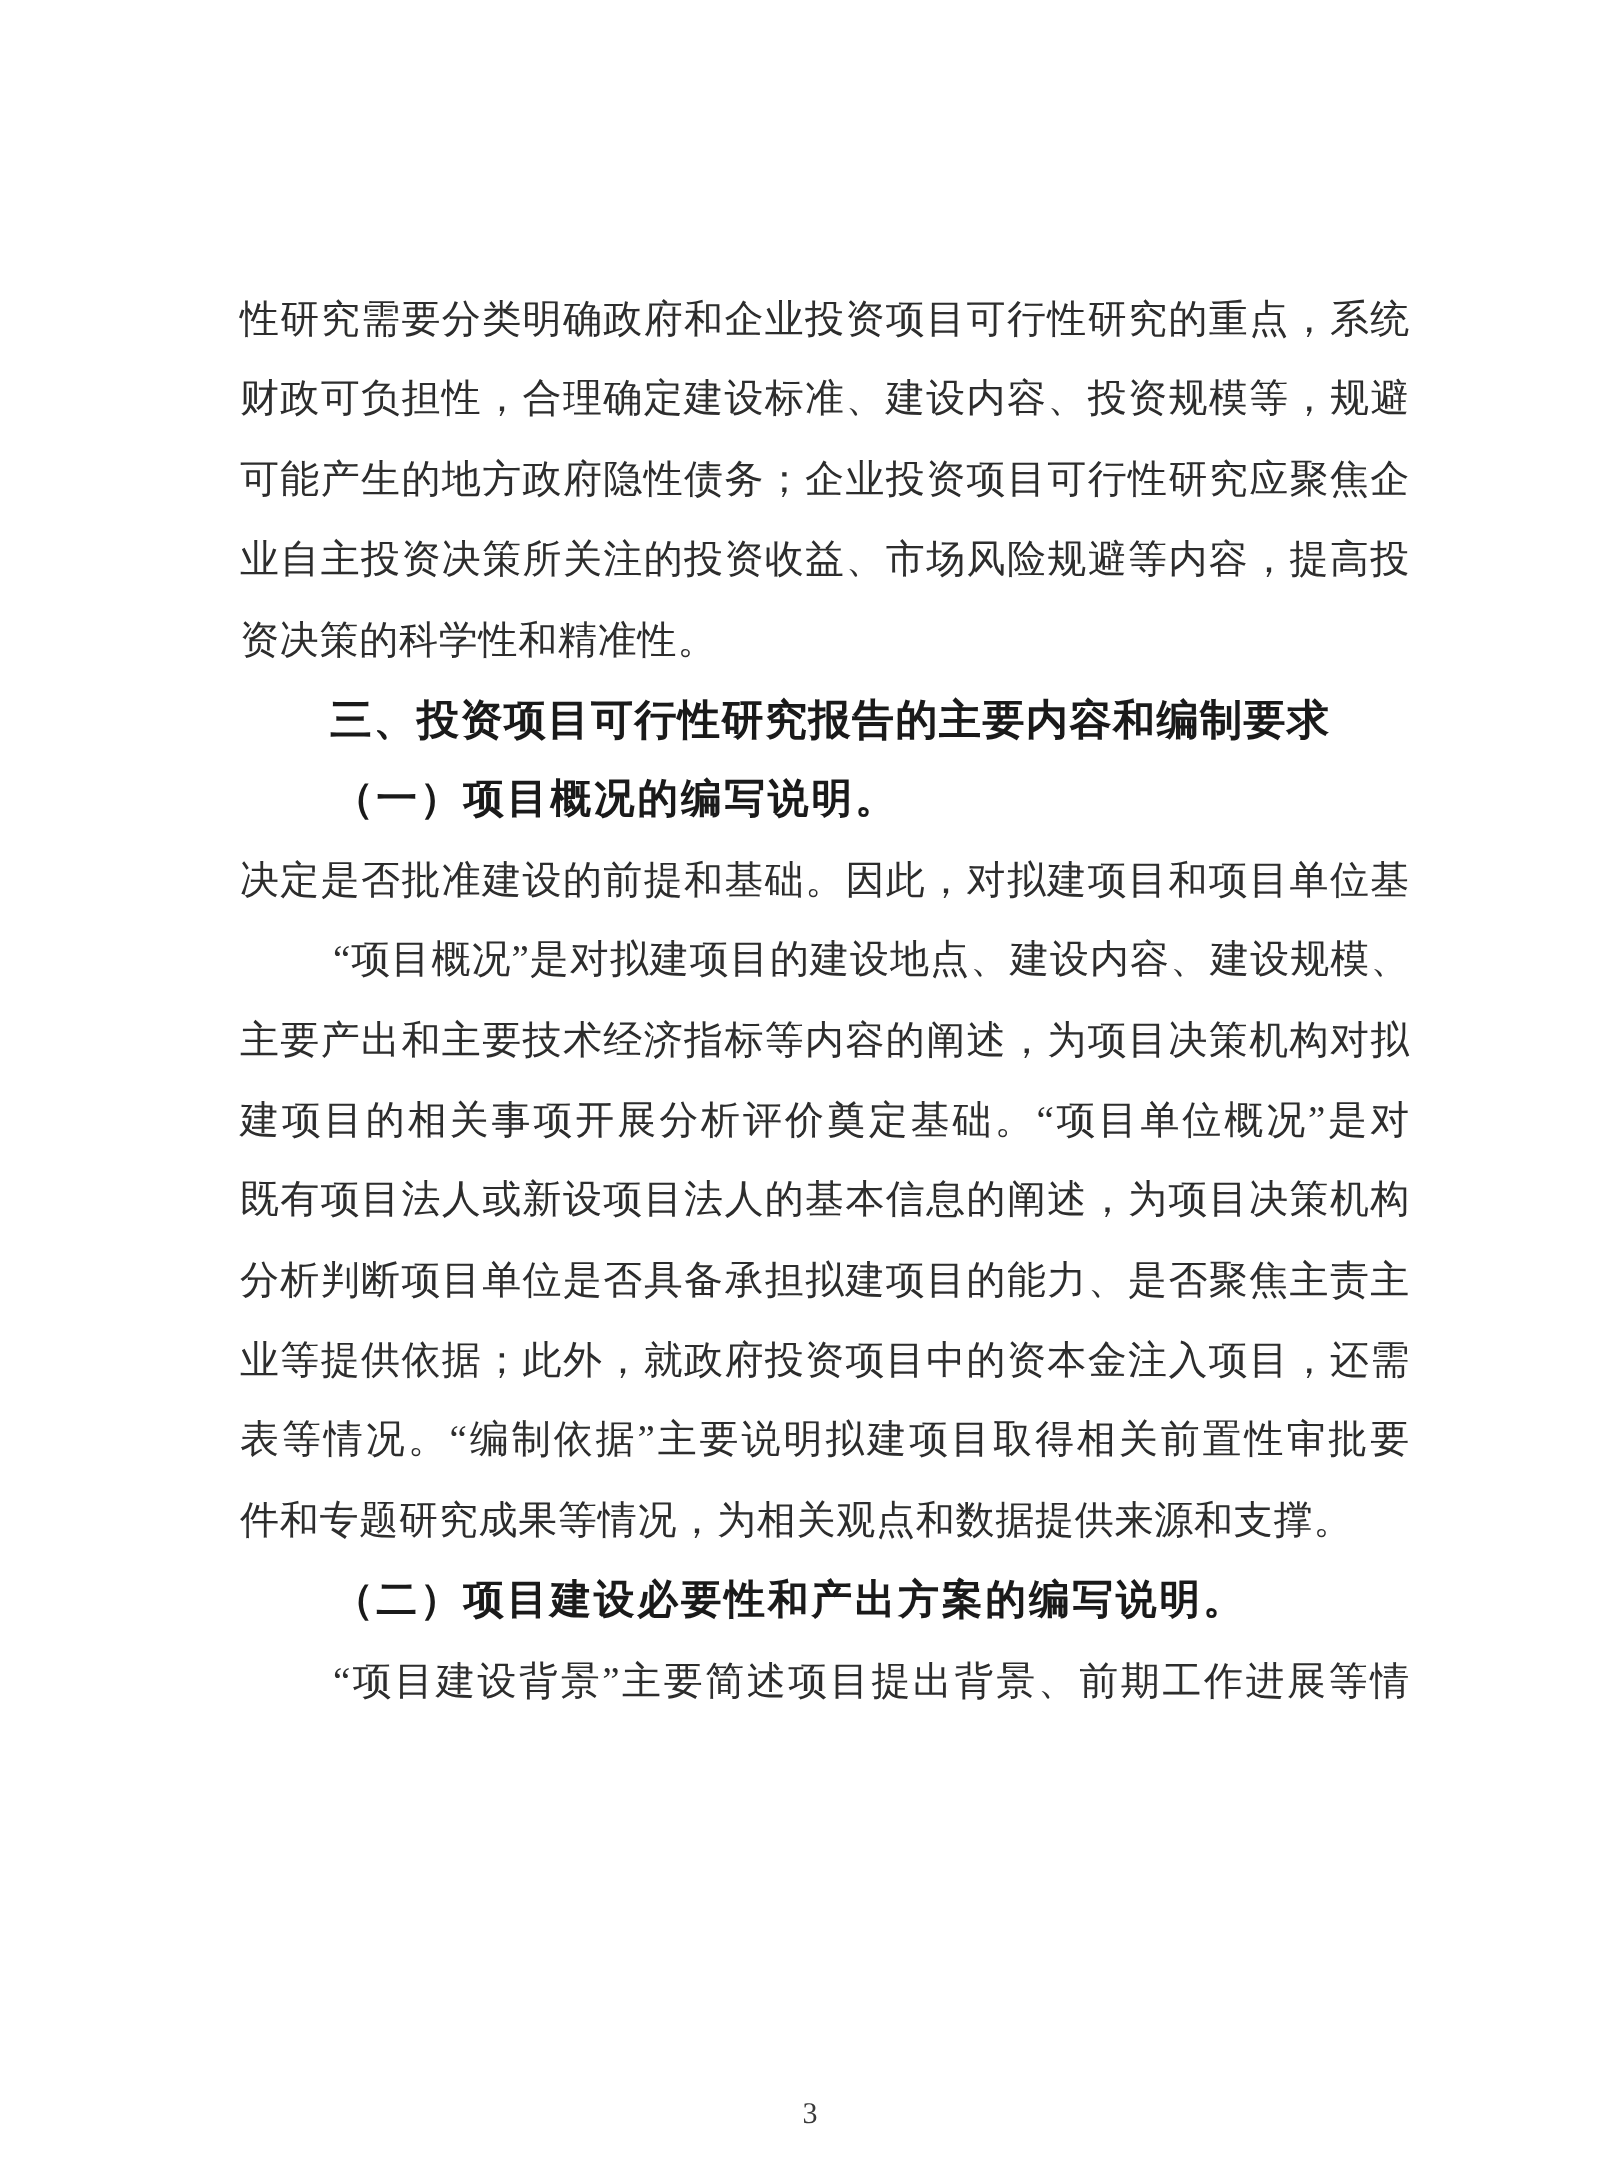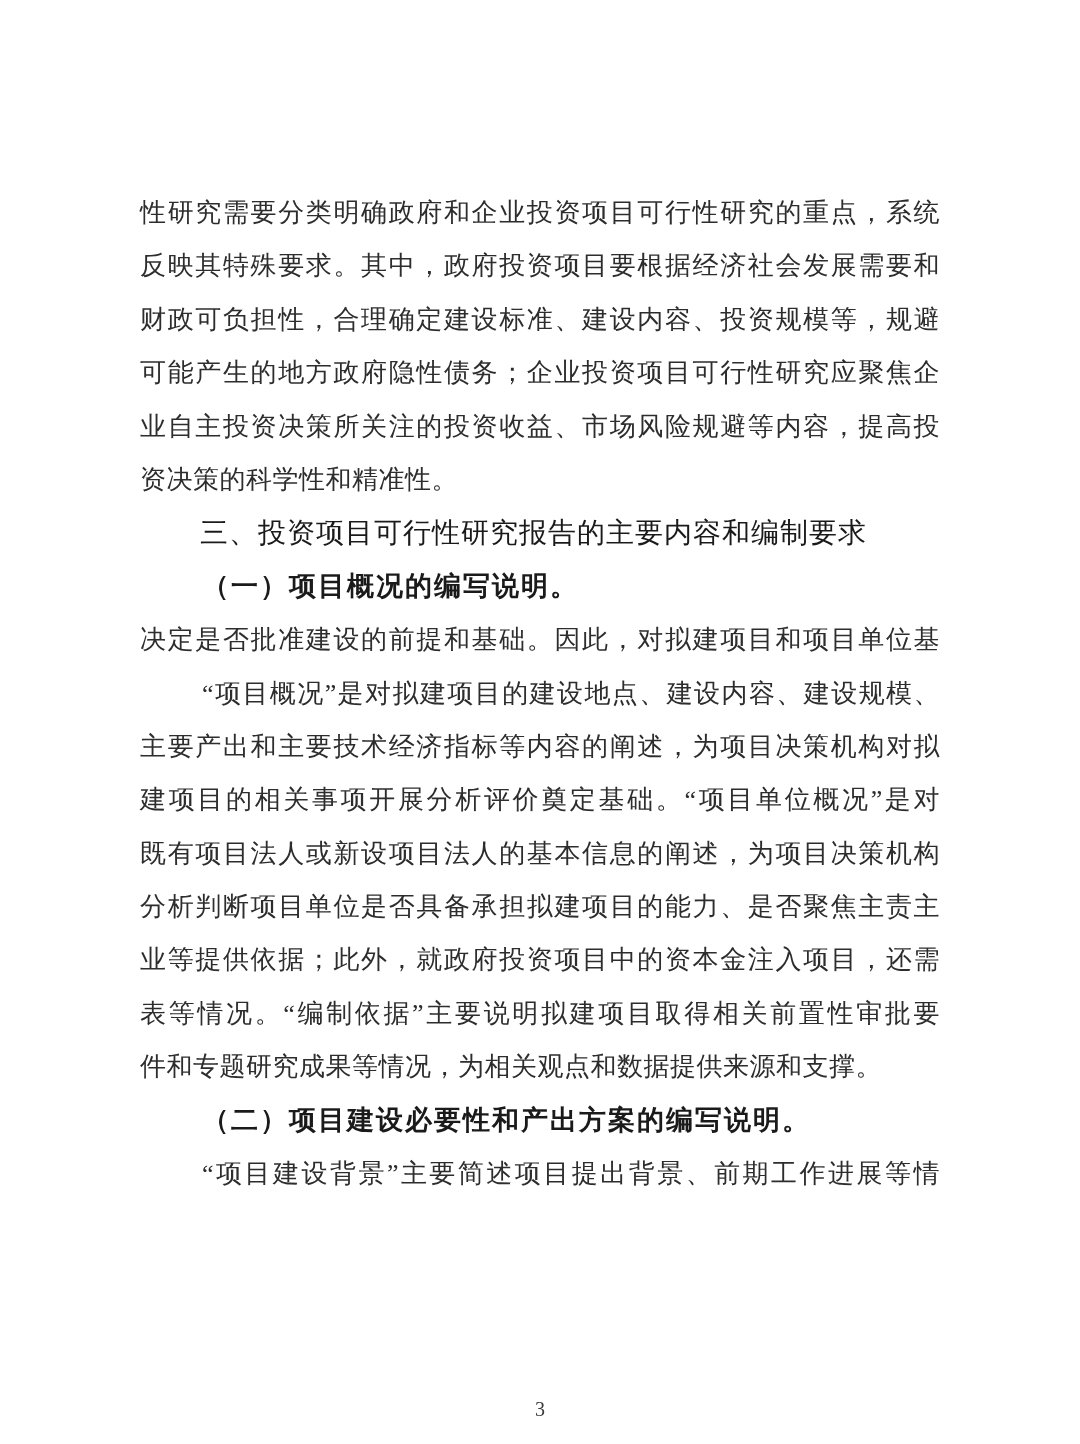--- a/index.html
+++ b/index.html
@@ -24,31 +24,32 @@
   }
   .line {
     height: 53.4px;
     line-height: 53.4px;
     font-size: 26px;
     color: var(--text-color, #2d2d2d);
     text-align: justify;
     text-align-last: justify;
     letter-spacing: 0.5px;
     white-space: pre-line;
+    margin-left: 20px;
   }
   .line.p-first {
     text-indent: 62px;
   }
   .line.p-last {
     text-align: right;
     text-align-last: left;
   }
   .line.h1 {
     font-family: "Liberation Sans", "DejaVu Sans", sans-serif;
-    font-weight: normal;
+    font-weight: bold;
     font-size: 28px;
     color: var(--heading-color, #1a1a1a);
     text-indent: 60px;
     text-align: left;
     text-align-last: left;
     letter-spacing: 1px;
   }
   .line.h2 {
     font-weight: bold;
     font-size: 27px;
@@ -67,21 +68,20 @@
     font-size: 20px;
     color: #3a3a3a;
   }
 </style>
 </head>
 <body>
 
 <div class="page">
   <div class="doc-body">
       <div class="line p">性研究需要分类明确政府和企业投资项目可行性研究的重点，系统</div>
-      <div class="line p">反映其特殊要求。其中，政府投资项目要根据经济社会发展需要和</div>
       <div class="line p">财政可负担性，合理确定建设标准、建设内容、投资规模等，规避</div>
       <div class="line p">可能产生的地方政府隐性债务；企业投资项目可行性研究应聚焦企</div>
       <div class="line p">业自主投资决策所关注的投资收益、市场风险规避等内容，提高投</div>
       <div class="line p-last">资决策的科学性和精准性。</div>
       <div class="line h1">三、投资项目可行性研究报告的主要内容和编制要求</div>
       <div class="line h2">（一）项目概况的编写说明。</div>
       <div class="line p">决定是否批准建设的前提和基础。因此，对拟建项目和项目单位基</div>
       <div class="line p-first">“项目概况”是对拟建项目的建设地点、建设内容、建设规模、</div>
       <div class="line p">主要产出和主要技术经济指标等内容的阐述，为项目决策机构对拟</div>
       <div class="line p">建项目的相关事项开展分析评价奠定基础。“项目单位概况”是对</div>

